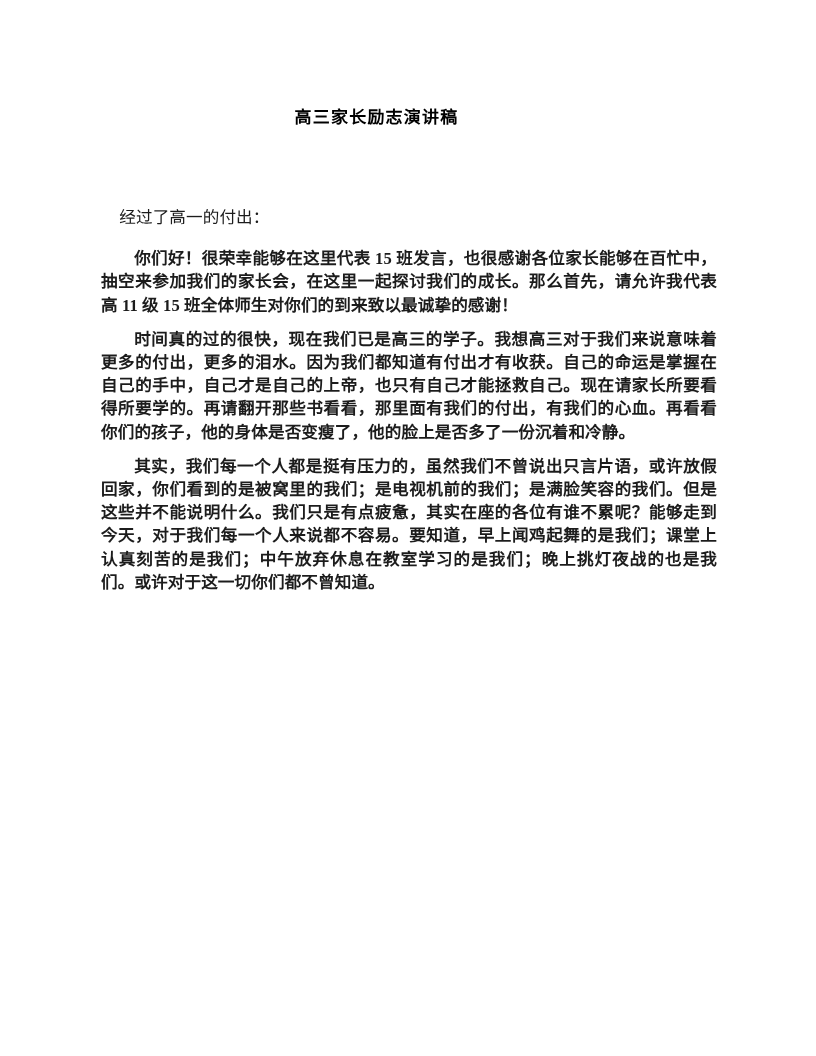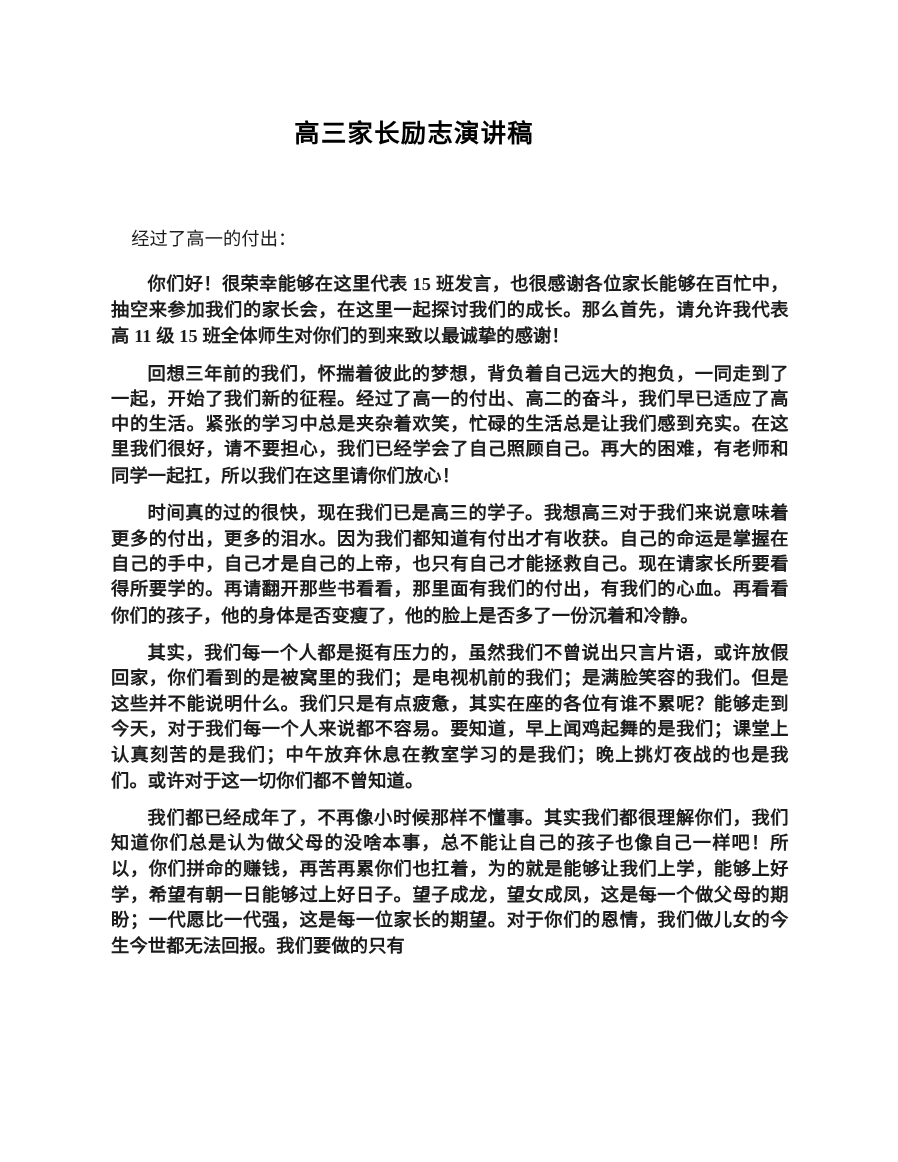--- a/index.html
+++ b/index.html
@@ -24,21 +24,21 @@
     box-sizing: border-box;
   }
 
   
   .doc-title {
     position: absolute;
     top: 92px;
     left: 0;
     width: 753px;
     text-align: center;
-    font-size: 23px;
+    font-size: 17px;
     font-weight: bold;
     letter-spacing: 1.2px;
     line-height: 30px;
     color: #000000;
     font-family: "Liberation Serif", "DejaVu Serif", serif;
   }
 
   
   .body-block {
     position: absolute;
@@ -79,24 +79,22 @@
 <div class="page">
 
   <h1 class="doc-title">高三家长励志演讲稿</h1>
 
   <div class="body-block">
 
     <p class="para salutation">经过了高一的付出：</p>
 
     <p class="para indent">你们好！很荣幸能够在这里代表 15 班发言，也很感谢各位家长能够在百忙中，抽空来参加我们的家长会，在这里一起探讨我们的成长。那么首先，请允许我代表高 11 级 15 班全体师生对你们的到来致以最诚挚的感谢！</p>
 
-    <p class="para indent">回想三年前的我们，怀揣着彼此的梦想，背负着自己远大的抱负，一同走到了一起，开始了我们新的征程。经过了高一的付出、高二的奋斗，我们早已适应了高中的生活。紧张的学习中总是夹杂着欢笑，忙碌的生活总是让我们感到充实。在这里我们很好，请不要担心，我们已经学会了自己照顾自己。再大的困难，有老师和同学一起扛，所以我们在这里请你们放心！</p>
 
     <p class="para indent">时间真的过的很快，现在我们已是高三的学子。我想高三对于我们来说意味着更多的付出，更多的泪水。因为我们都知道有付出才有收获。自己的命运是掌握在自己的手中，自己才是自己的上帝，也只有自己才能拯救自己。现在请家长所要看得所要学的。再请翻开那些书看看，那里面有我们的付出，有我们的心血。再看看你们的孩子，他的身体是否变瘦了，他的脸上是否多了一份沉着和冷静。</p>
 
     <p class="para indent">其实，我们每一个人都是挺有压力的，虽然我们不曾说出只言片语，或许放假回家，你们看到的是被窝里的我们；是电视机前的我们；是满脸笑容的我们。但是这些并不能说明什么。我们只是有点疲惫，其实在座的各位有谁不累呢？能够走到今天，对于我们每一个人来说都不容易。要知道，早上闻鸡起舞的是我们；课堂上认真刻苦的是我们；中午放弃休息在教室学习的是我们；晚上挑灯夜战的也是我们。或许对于这一切你们都不曾知道。</p>
 
 
-    <p class="para indent">我们都已经成年了，不再像小时候那样不懂事。其实我们都很理解你们，我们知道你们总是认为做父母的没啥本事，总不能让自己的孩子也像自己一样吧！所以，你们拼命的赚钱，再苦再累你们也扛着，为的就是能够让我们上学，能够上好学，希望有朝一日能够过上好日子。望子成龙，望女成凤，这是每一个做父母的期盼；一代愿比一代强，这是每一位家长的期望。对于你们的恩情，我们做儿女的今生今世都无法回报。我们要做的只有</p>
 
   </div>
 
 </div>
 
 </body></html>

